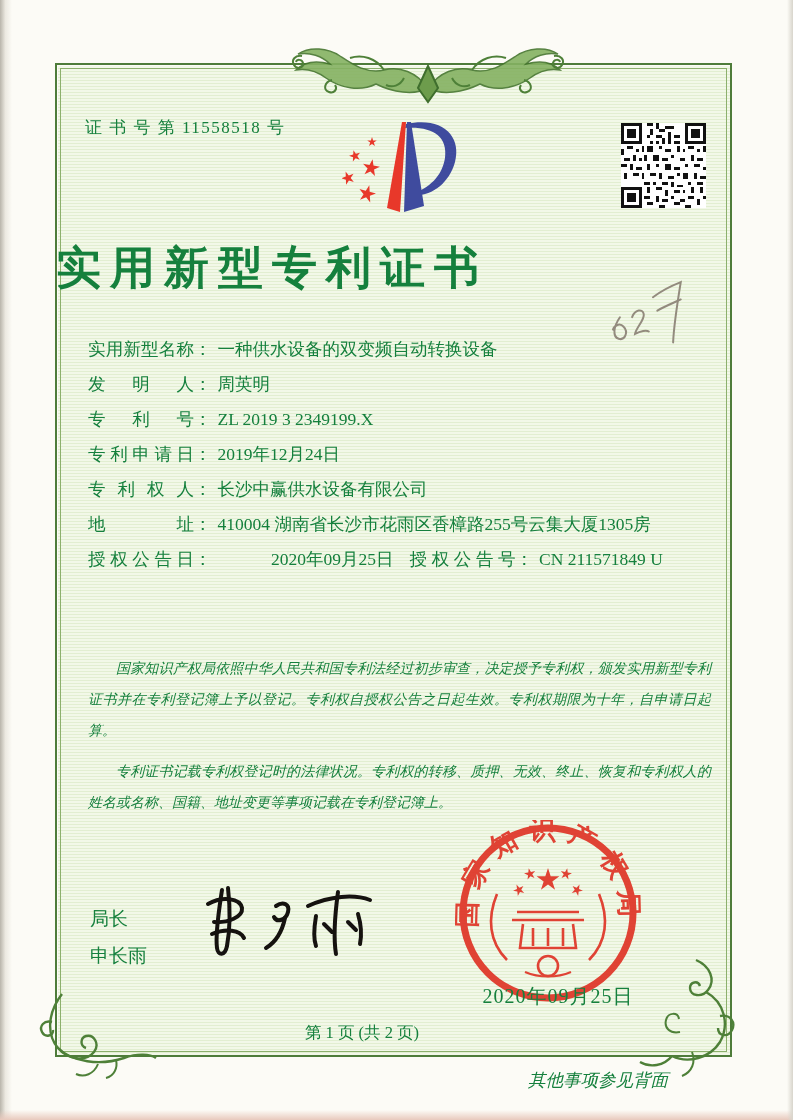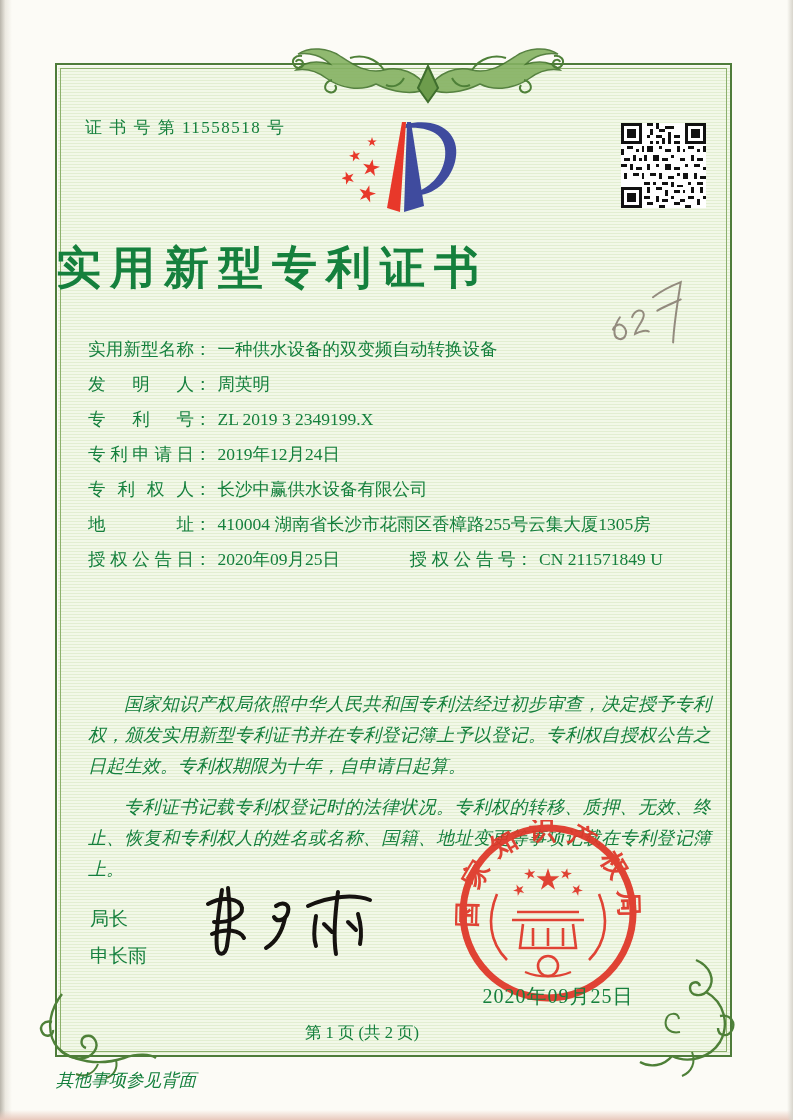--- a/index.html
+++ b/index.html
@@ -27,35 +27,35 @@
   .cert-no{position:absolute;left:85px;top:116px;font-size:17px;letter-spacing:1.5px;}
   .logo{position:absolute;left:342px;top:116px;}
   .qr{position:absolute;left:621px;top:123px;}
   .title{position:absolute;left:56px;top:238px;width:677px;text-align:left;
     font-size:45px;font-weight:bold;letter-spacing:9px;}
   .pencil{position:absolute;left:596px;top:276px;}
   .fields{position:absolute;left:88px;top:337px;width:640px;font-size:17.5px;}
   .field-row{height:35px;display:flex;align-items:flex-start;line-height:24px;}
   .flabel{display:inline-block;width:106px;text-align:justify;text-align-last:justify;}
   .fcolon{display:inline-block;margin-right:6px;}
-  .fvalue{white-space:nowrap;}
+  .fvalue{white-space:nowrap;text-align:right;}
   .fvalue.w190{display:inline-block;width:176px;}
   .pair2{margin-left:16px;}
-  .paras{position:absolute;left:88px;top:689px;width:623px;
-    font-size:18px;line-height:30.8px;text-align:justify;font-style:italic;}
+  .paras{position:absolute;left:88px;top:654px;width:623px;
+    font-size:14px;line-height:30.8px;text-align:justify;font-style:italic;}
   .paras p{margin:0;text-indent:2em;}
   .paras p + p{margin-top:11px;}
   .officials{position:absolute;left:90px;top:900px;
     font-family:"Liberation Sans","DejaVu Sans",sans-serif;font-size:19px;line-height:37px;}
   .signature{position:absolute;left:192px;top:876px;}
   .seal{position:absolute;left:455px;top:820px;opacity:.94;}
   .seal-date{position:absolute;left:458px;top:983px;width:200px;text-align:center;
     font-size:20px;letter-spacing:1px;}
   .footer-page{position:absolute;left:56px;top:1022px;width:612px;text-align:center;font-size:16.5px;}
-  .back-note{position:absolute;left:56px;top:1068px;width:612px;text-align:left;
+  .back-note{position:absolute;left:56px;top:1068px;width:612px;text-align:right;
     font-size:17.5px;font-style:italic;}
 </style>
 </head>
 <body>
 
 <div class="paper">
 
   <div class="guilloche"></div>
   <div class="frame"></div>
 

